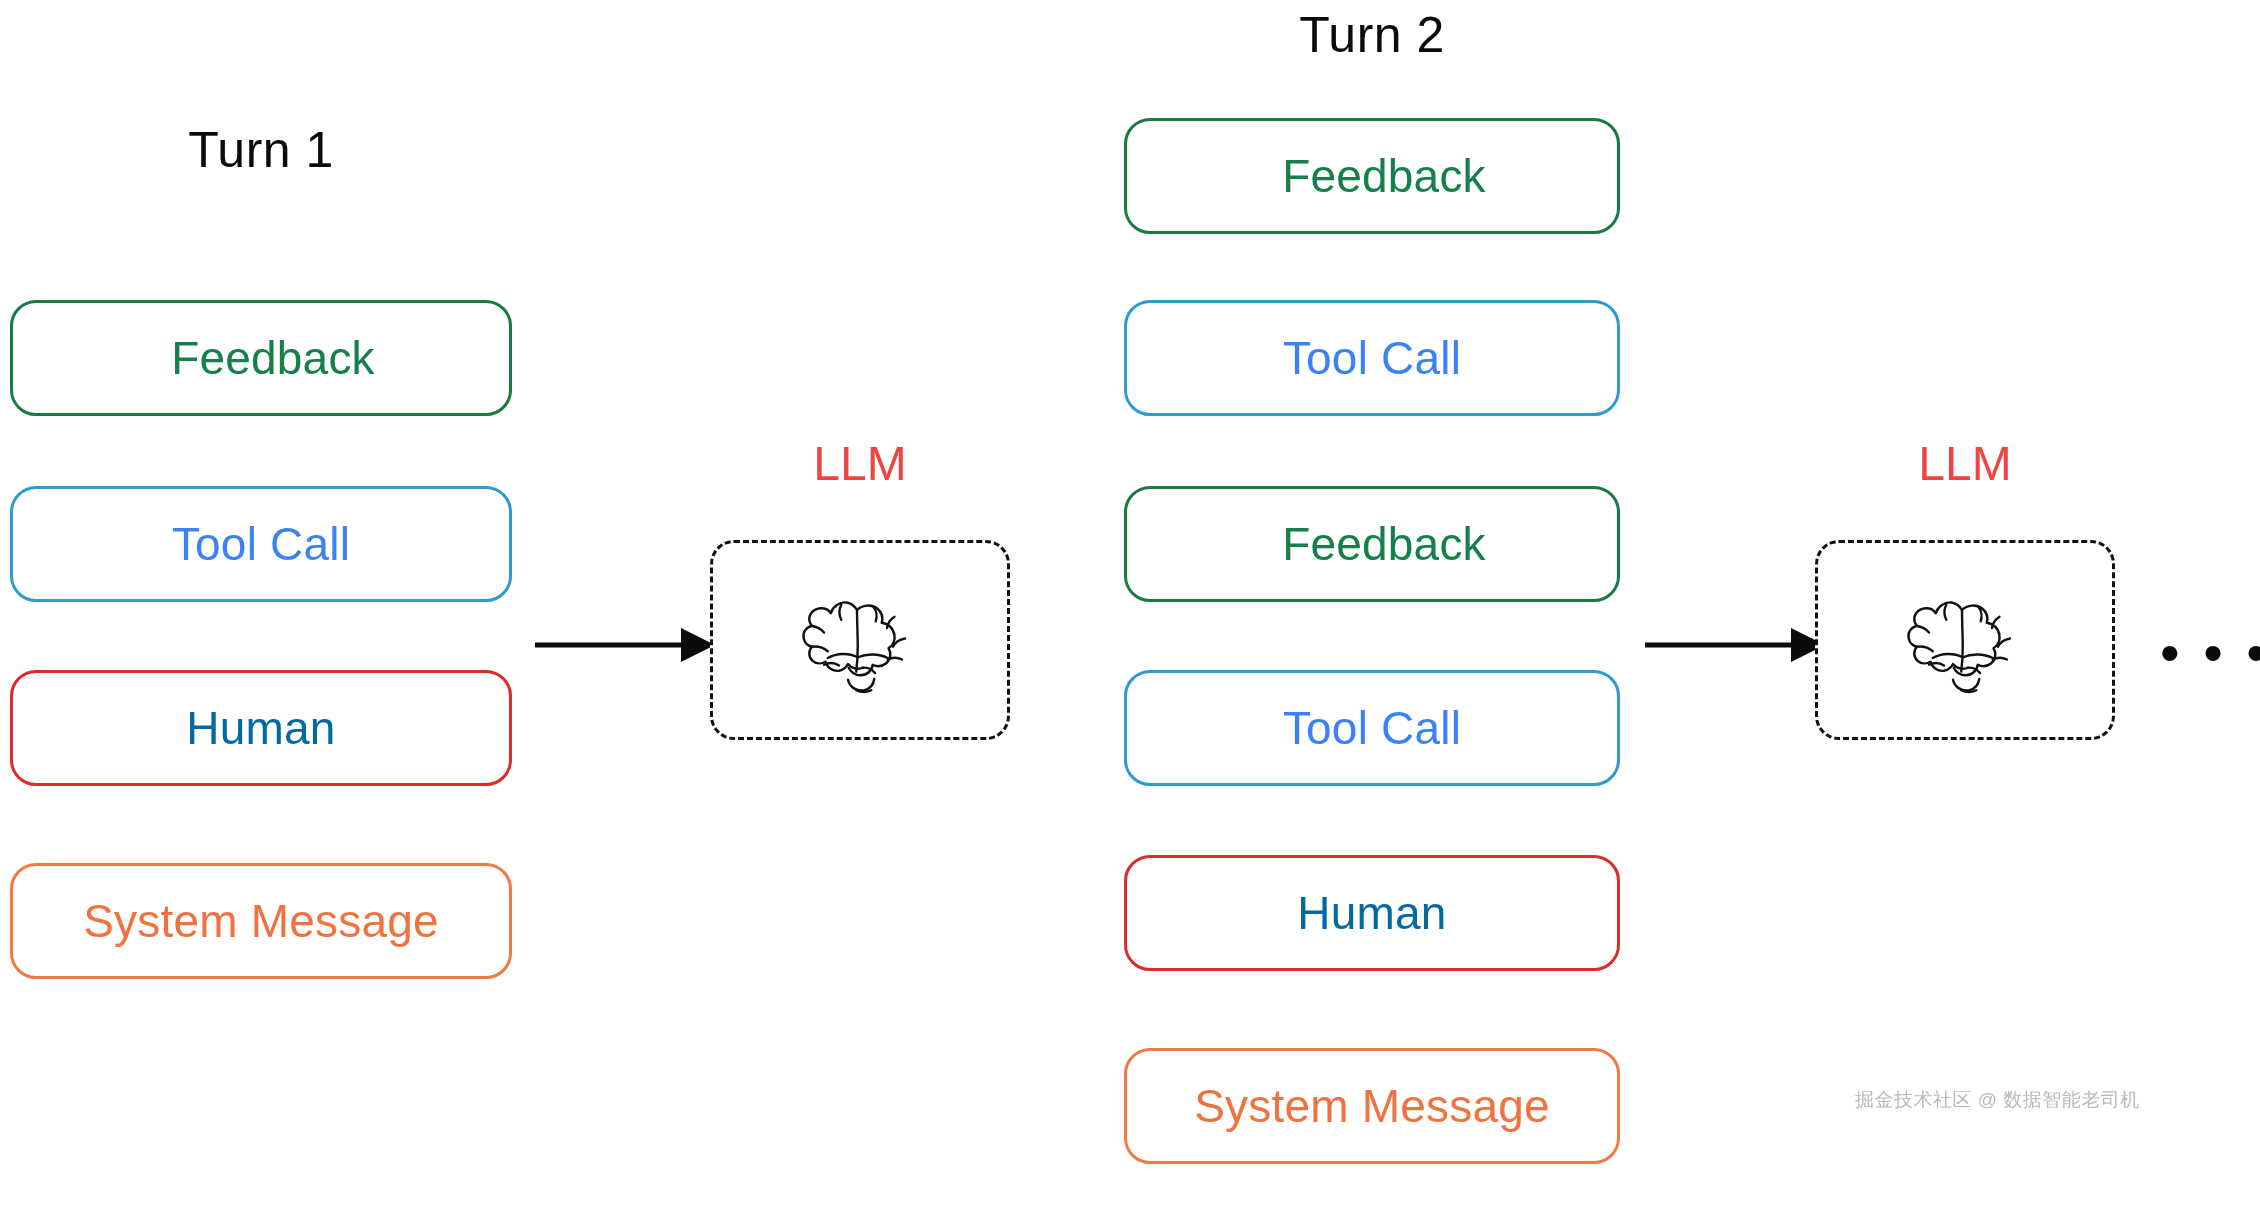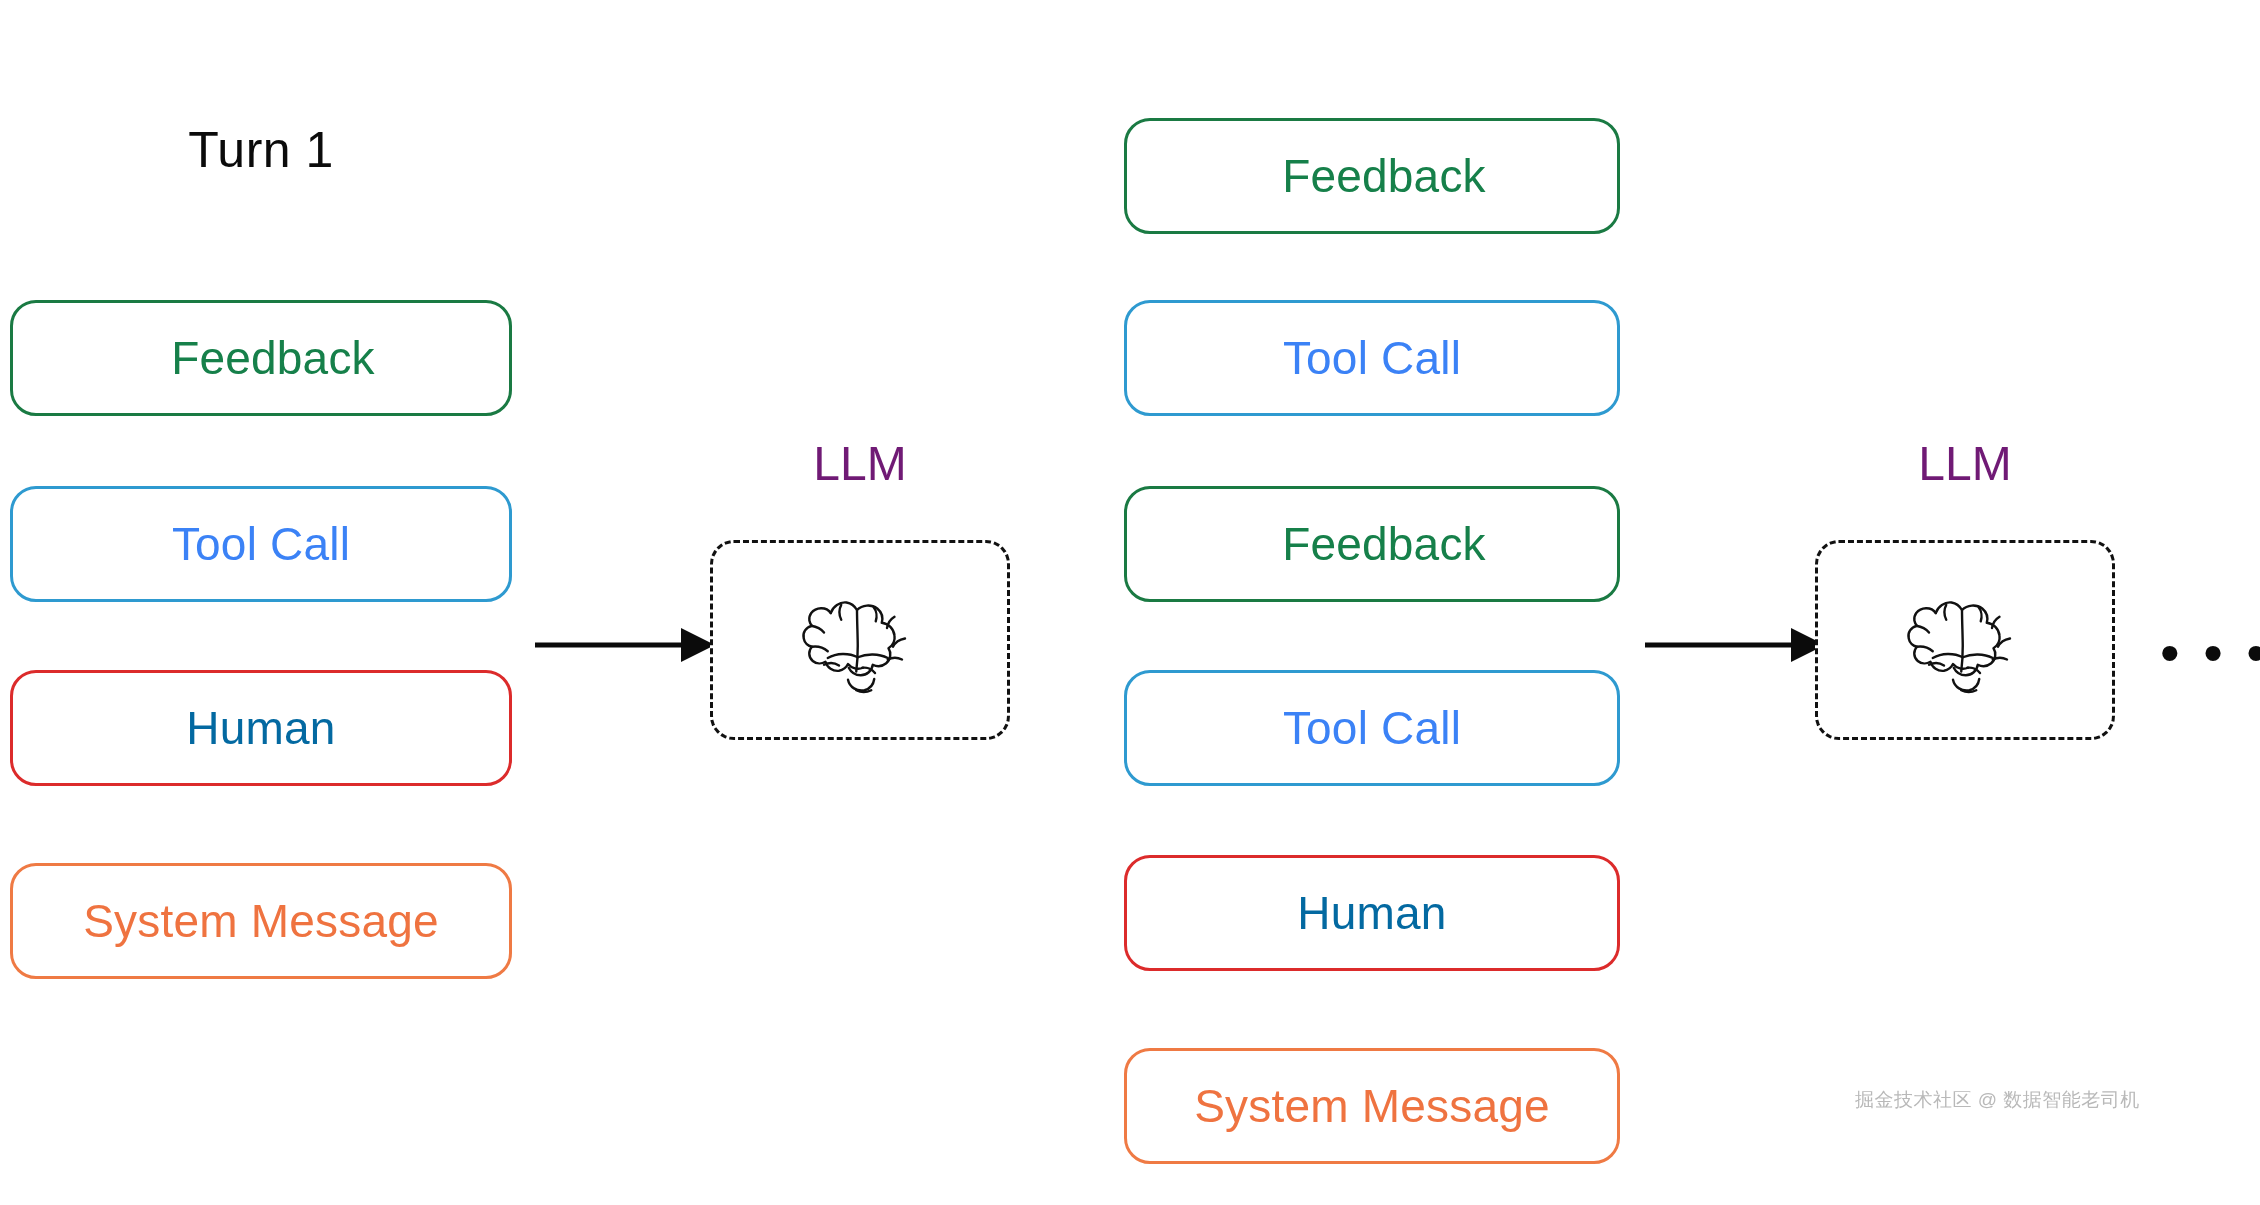--- a/index.html
+++ b/index.html
@@ -58,21 +58,21 @@
   .kind-human         { border-color: #dc2b2b; }
   .kind-human     .msg-label { color: #0369a1; }
   .kind-system        { border-color: #ef7a44; margin-top: 8px; }
   .kind-system    .msg-label { color: #ef7340; }
 
   
   .llm-group { position: absolute; }
   .llm-title {
     position: absolute;
     font-size: 48px;
-    color: #701a75;
+    color: #ef4444;
     text-align: center;
     white-space: nowrap;
     line-height: 1;
     width: 100%;
     left: 0;
   }
   .llm-box {
     position: absolute;
     box-sizing: border-box;
     border: 3px dashed #111111;
@@ -151,20 +151,21 @@
         <path d="M156 106c-6-3-13-3-19 0"></path>
         <path d="M120 124c-4-5-11-8-17-7"></path>
         <path d="M97 103c12-5 28-5 40 1"></path>
         <path d="M97 103c-12-6-28-6-40 1"></path>
         <path d="M84 133c2 10 12 16 22 14 7-2 12-8 13-15"></path>
         <path d="M95 147c6 3 14 3 20 0"></path>
       </svg>
     </div>
   </div>
 
+  <div class="turn-title" style="left:1124px; top:10px; width:496px;">Turn 2</div>
 
   <div class="msg-box kind-feedback" style="left:1124px; top:118px; width:496px; height:116px;">
     <span class="msg-label">Feedback</span>
   </div>
 
   <div class="msg-box kind-toolcall" style="left:1124px; top:300px; width:496px; height:116px;">
     <span class="msg-label">Tool Call</span>
   </div>
 
   <div class="msg-box kind-feedback" style="left:1124px; top:486px; width:496px; height:116px;">

